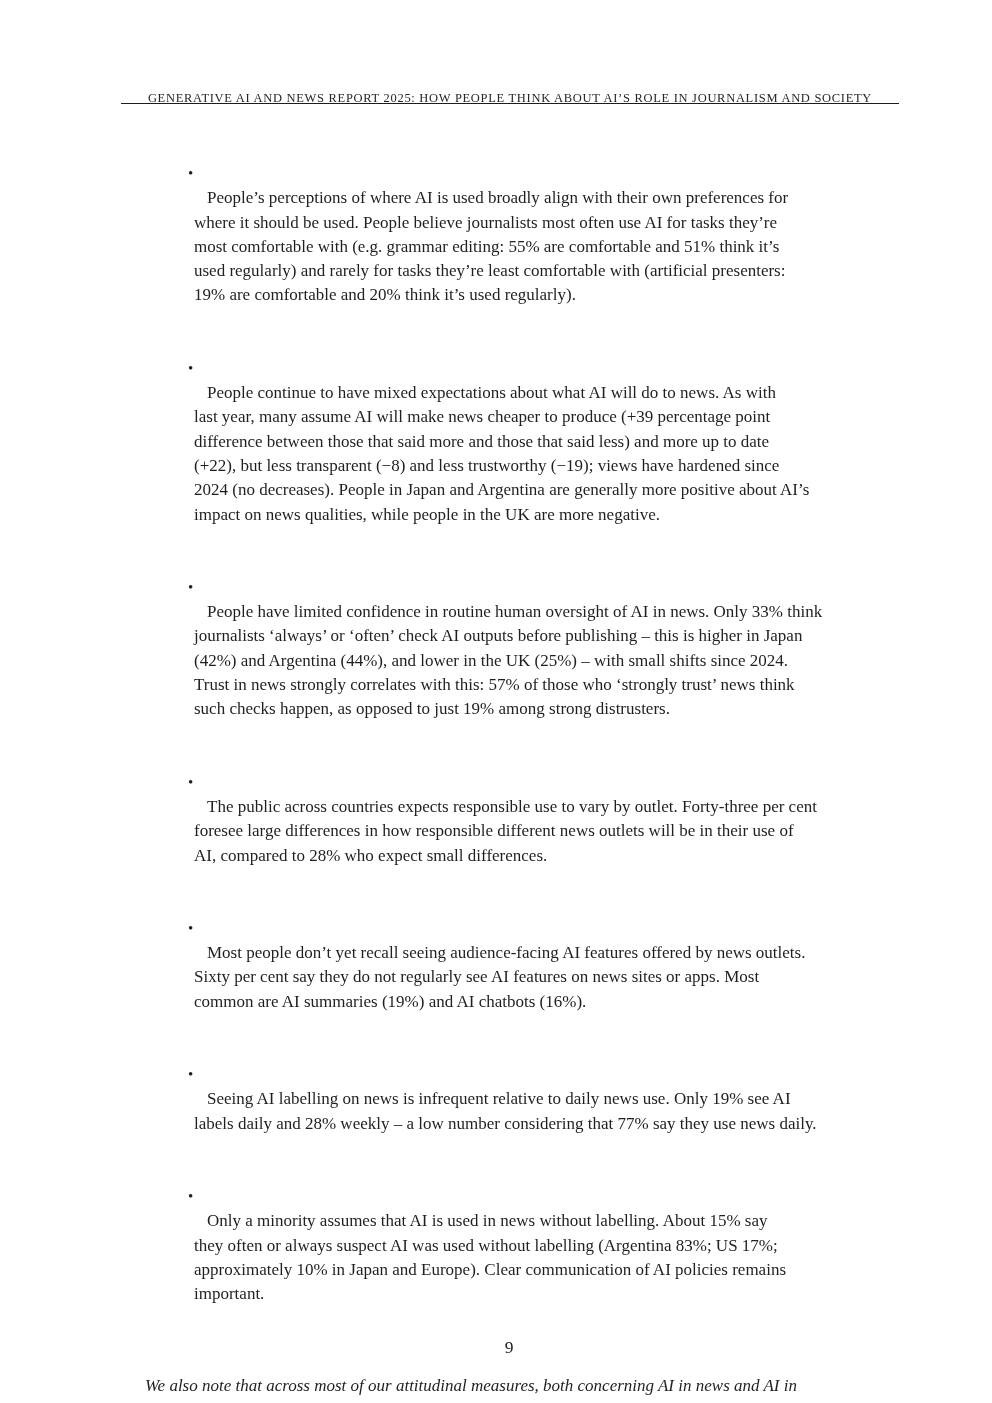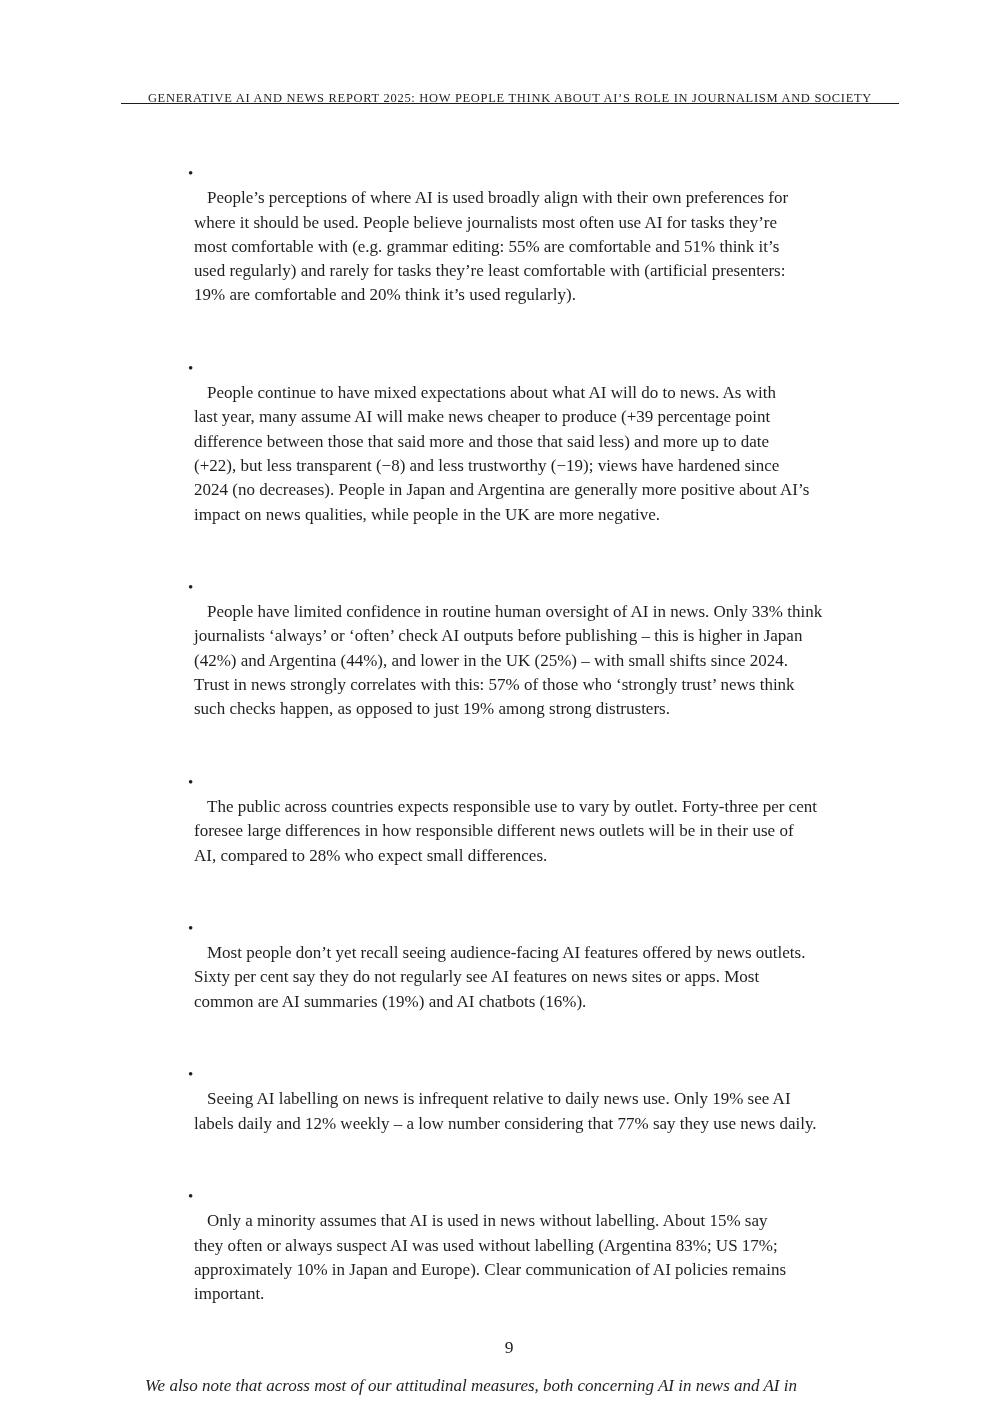--- a/index.html
+++ b/index.html
@@ -106,21 +106,21 @@
 foresee large differences in how responsible different news outlets will be in their use of
 AI, compared to 28% who expect small differences.</span>
       </li>
       <li>
         <span class="bullet-marker">•</span><span>Most people don’t yet recall seeing audience-facing AI features offered by news outlets.
 Sixty per cent say they do not regularly see AI features on news sites or apps. Most
 common are AI summaries (19%) and AI chatbots (16%).</span>
       </li>
       <li>
         <span class="bullet-marker">•</span><span>Seeing AI labelling on news is infrequent relative to daily news use. Only 19% see AI
-labels daily and 12% weekly – a low number considering that 77% say they use news daily.</span>
+labels daily and 28% weekly – a low number considering that 77% say they use news daily.</span>
       </li>
       <li>
         <span class="bullet-marker">•</span><span>Only a minority assumes that AI is used in news without labelling. About 15% say
 they often or always suspect AI was used without labelling (Argentina 83%; US 17%;
 approximately 10% in Japan and Europe). Clear communication of AI policies remains
 important.</span>
       </li>
     </ul>
 
     <p class="closing-paragraph">We also note that across most of our attitudinal measures, both concerning AI in news and AI in

